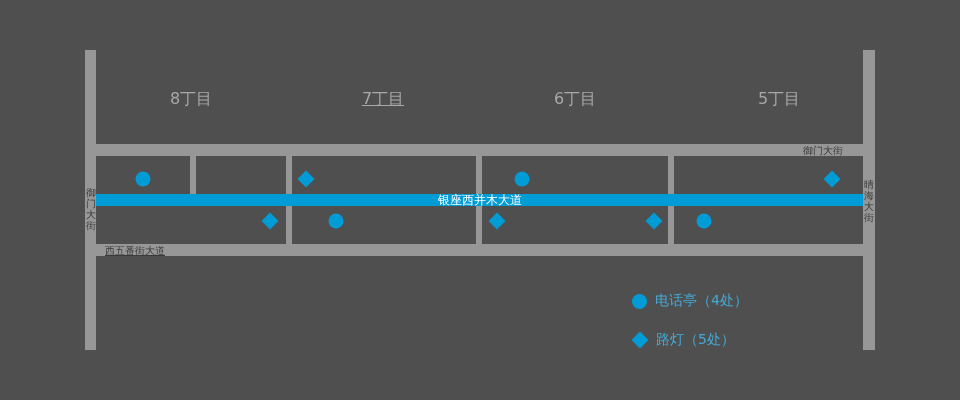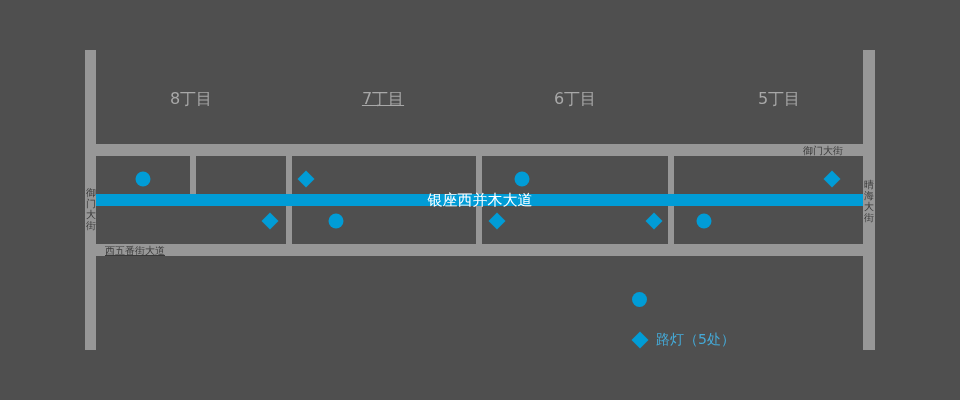--- a/index.html
+++ b/index.html
@@ -3,21 +3,21 @@
 <meta charset="utf-8">
 <style>
   html, body { margin:0; padding:0; }
   body { width:960px; height:400px; background:#4f4f4f; position:relative; overflow:hidden;
          font-family:"DejaVu Sans","Liberation Sans",sans-serif; }
   .road { position:absolute; background:#979797; }
   .avenue { position:absolute; background:#019cd6; }
   .chome { position:absolute; top:89px; font-size:16px; color:#a8a8a8; transform:translateX(-50%); white-space:nowrap; }
   .road-label { position:absolute; font-size:10px; color:#3a3a3a; white-space:nowrap; line-height:11px; }
   .vlabel { position:absolute; font-size:10px; color:#3a3a3a; width:12px; line-height:11px; text-align:center; word-break:break-all; }
-  .avenue-label { position:absolute; left:480px; top:194px; transform:translateX(-50%); font-size:15px; line-height:12px; color:#ffffff; white-space:nowrap; }
+  .avenue-label { position:absolute; left:480px; top:194px; transform:translateX(-50%); font-size:12px; line-height:12px; color:#ffffff; white-space:nowrap; }
   .phone { position:absolute; width:15px; height:15px; border-radius:50%; background:#019cd6; transform:translate(-50%,-50%); }
   .lamp { position:absolute; width:12px; height:12px; background:#019cd6; transform:translate(-50%,-50%) rotate(45deg); }
   .legend-item { position:absolute; left:632px; display:flex; align-items:center; gap:8px; font-size:14px; color:#45a9d6; }
   .legend-item .lg-circle { width:15px; height:15px; border-radius:50%; background:#019cd6; }
   .legend-item .lg-diamond { width:12px; height:12px; background:#019cd6; transform:rotate(45deg); margin:0 2px; }
 </style>
 </head>
 <body>
 
 <div class="road" style="left:85px;top:50px;width:11px;height:300px;"></div>
@@ -49,17 +49,18 @@
 <div class="phone" style="left:704px;top:221px;"></div>
 
 <div class="lamp" style="left:306px;top:179px;"></div>
 <div class="lamp" style="left:270px;top:221px;"></div>
 <div class="lamp" style="left:497px;top:221px;"></div>
 <div class="lamp" style="left:654px;top:221px;"></div>
 <div class="lamp" style="left:832px;top:179px;"></div>
 
 <div class="legend-item" style="top:292px;">
   <span class="lg-circle"></span>
+  <span>电话亭（4处）</span>
 </div>
 <div class="legend-item" style="top:331px;">
   <span class="lg-diamond"></span>
   <span>路灯（5处）</span>
 </div>
 
 </body></html>

